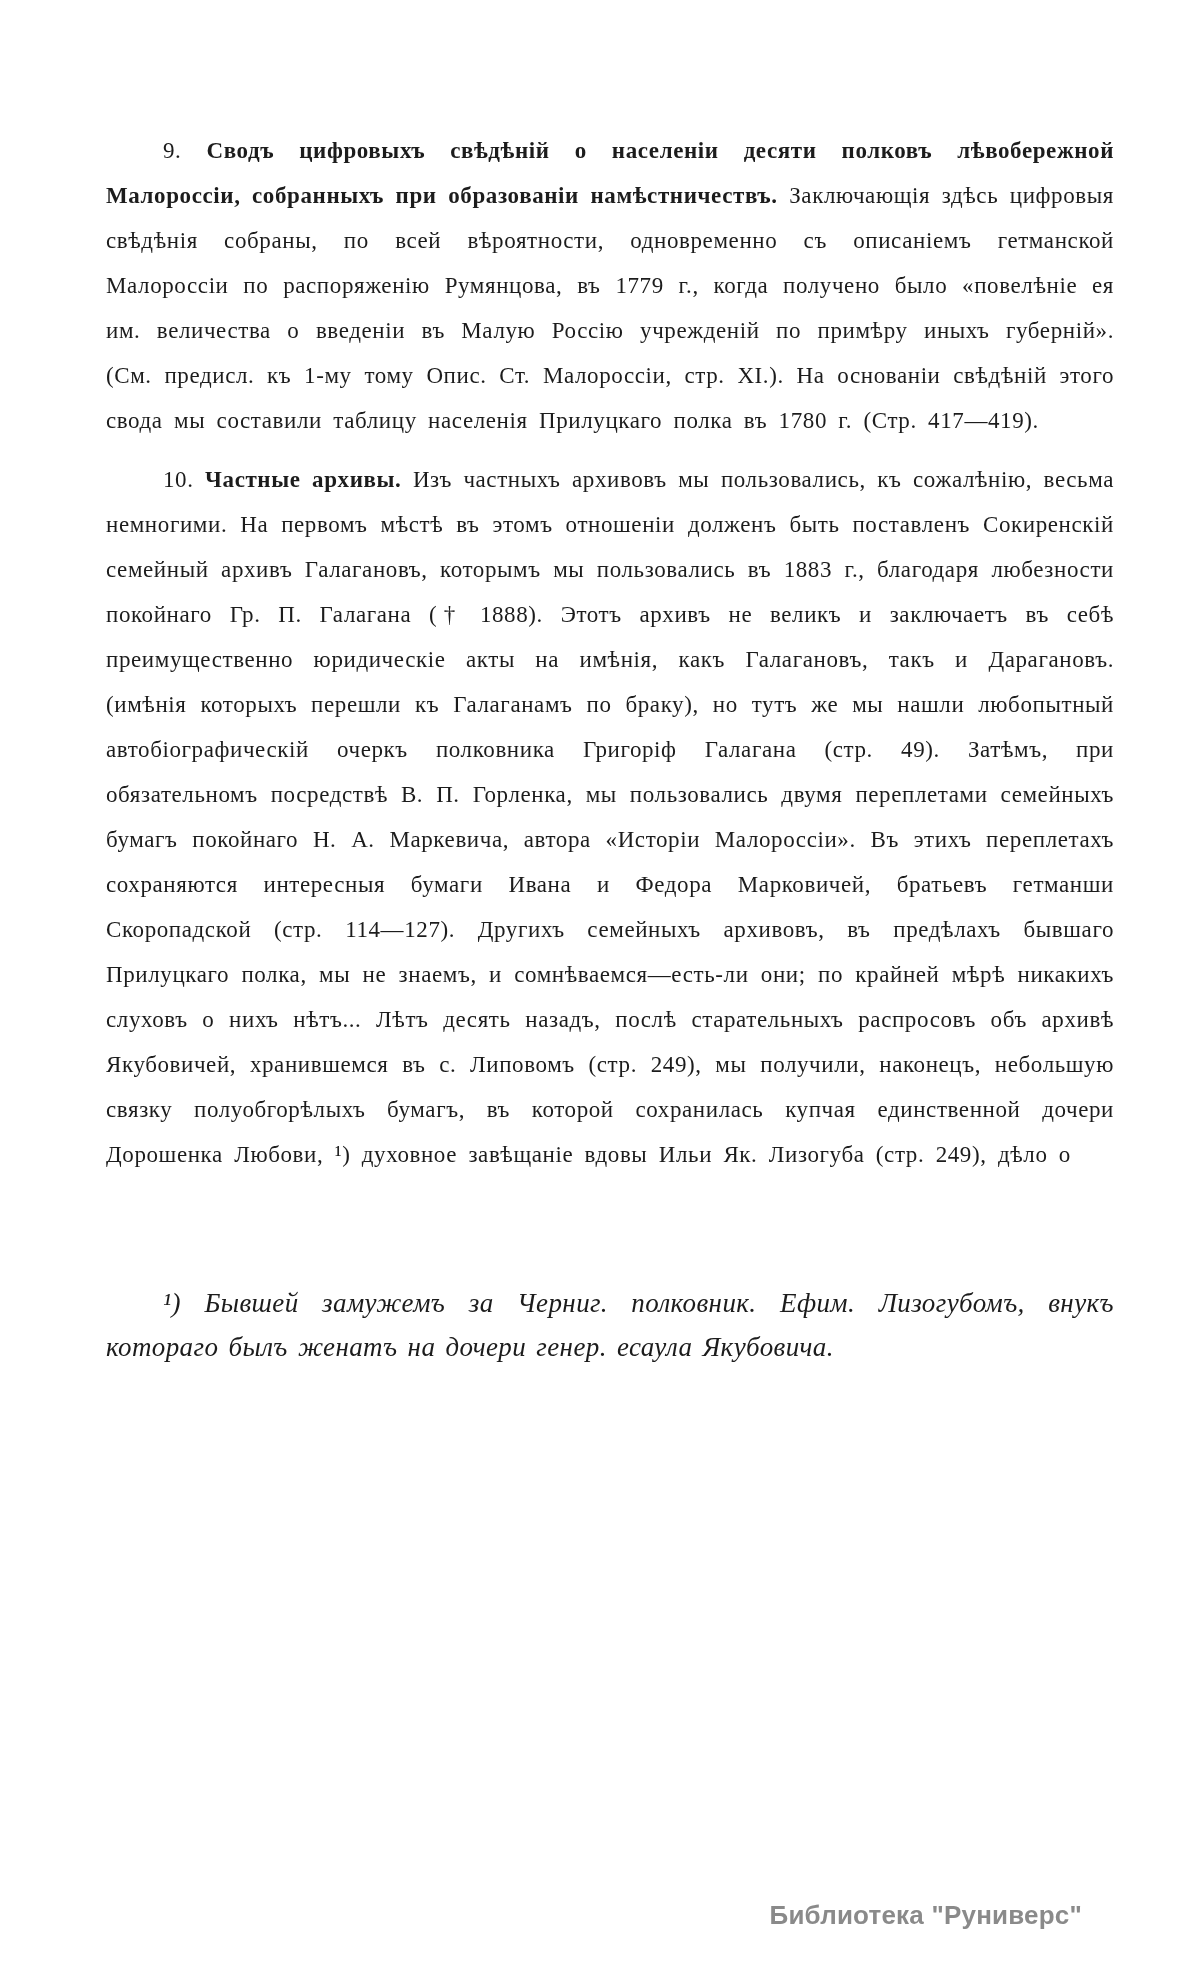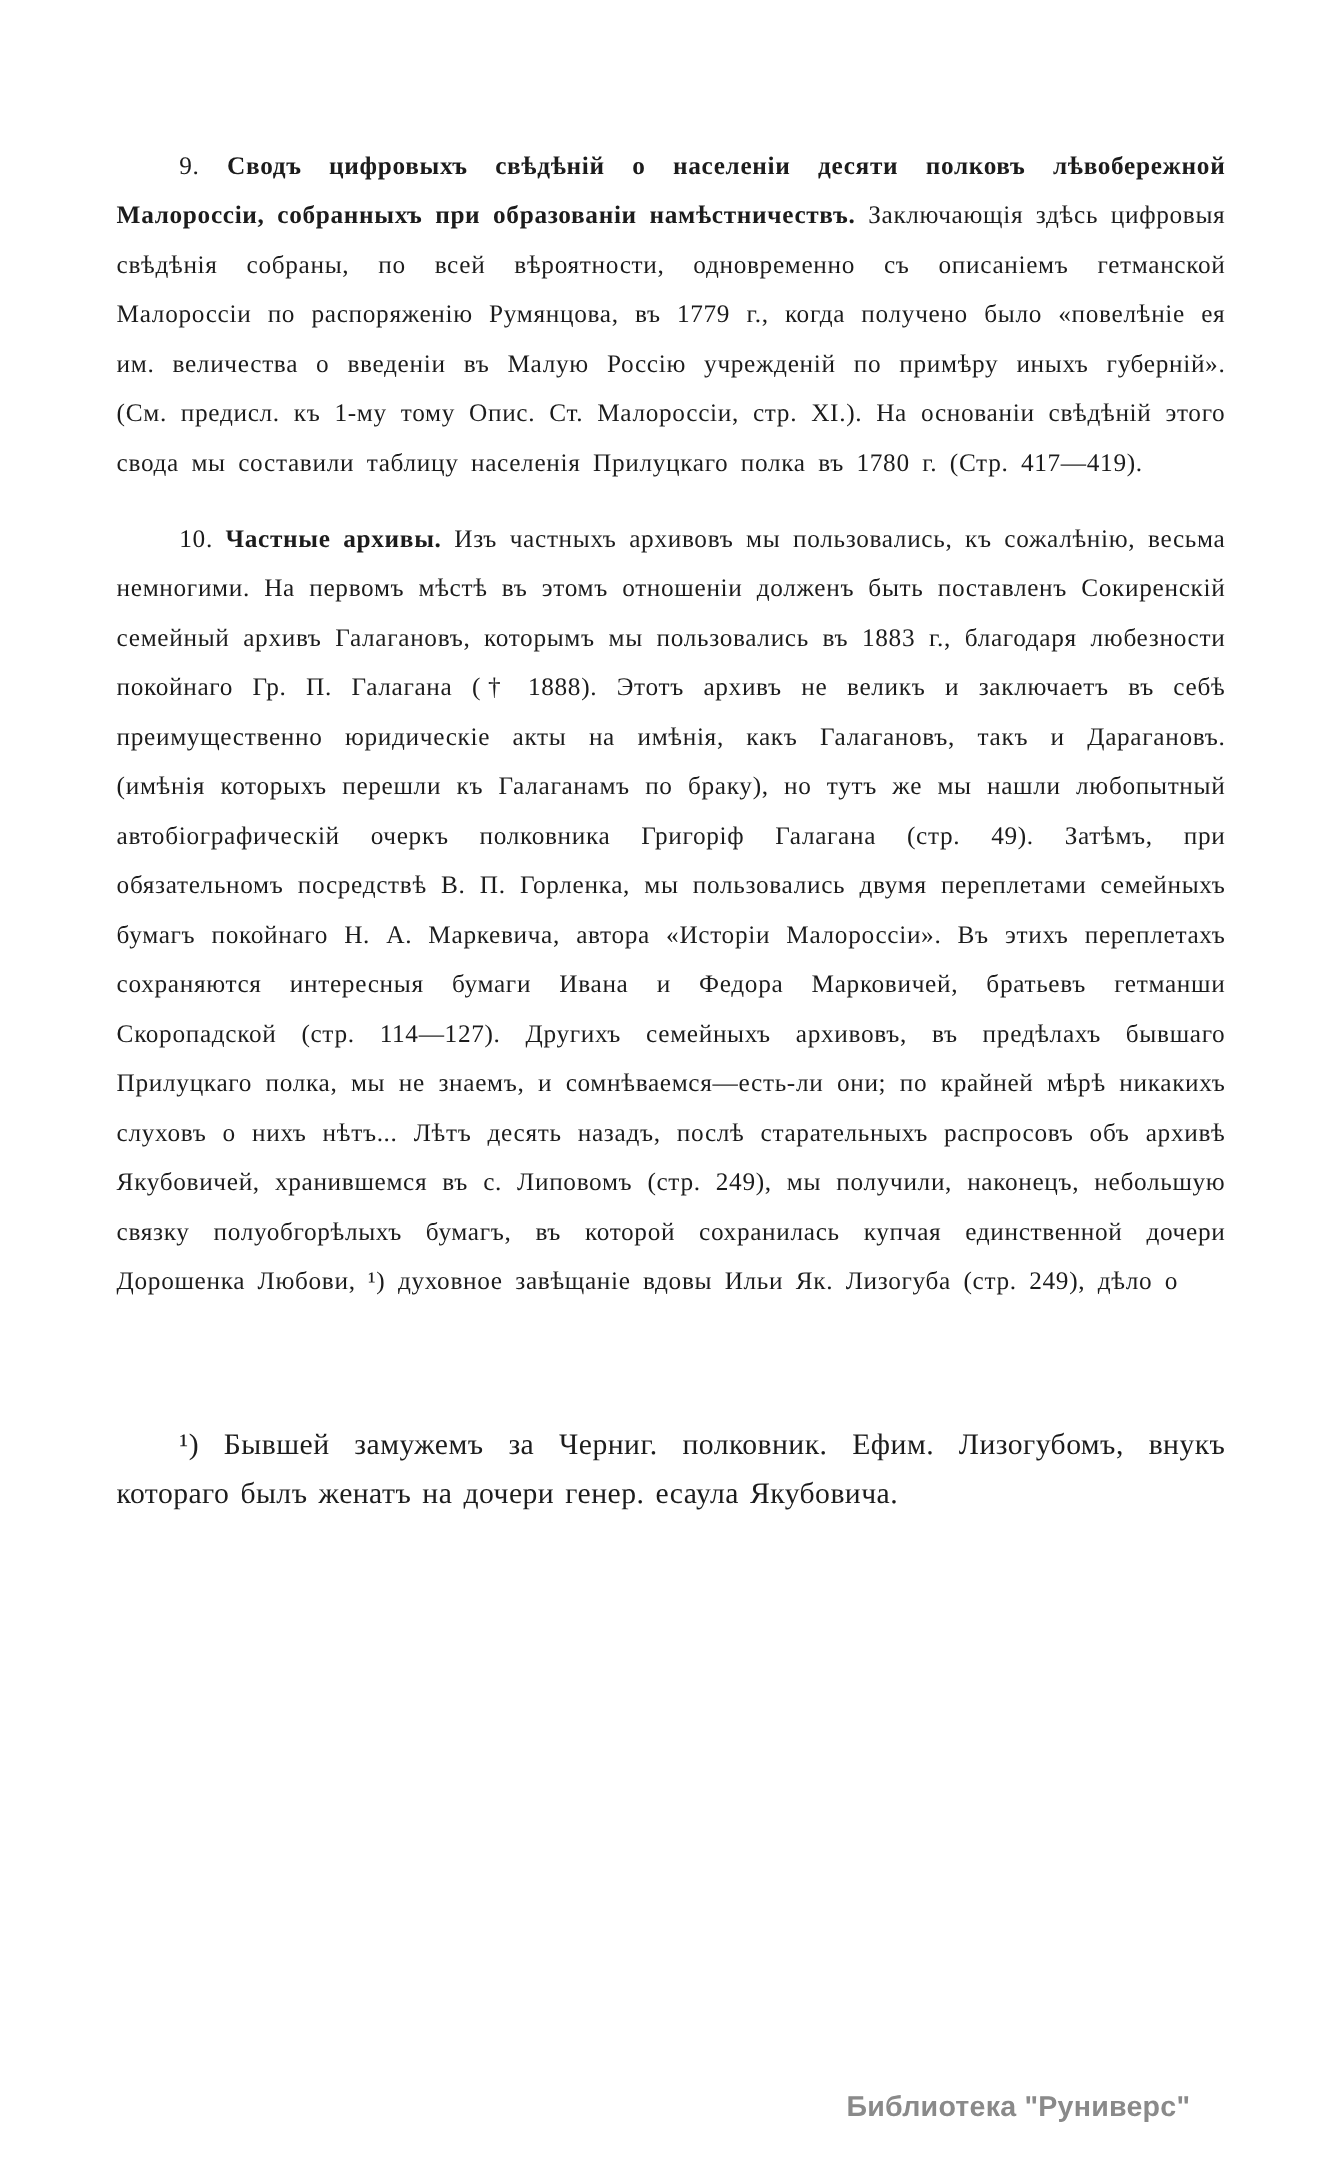--- a/index.html
+++ b/index.html
@@ -41,33 +41,34 @@
   .body-para {
     margin: 0;
     font-size: 23px;
     line-height: 45px;
     text-align: justify;
     text-indent: 57px;
     word-spacing: 5px;
     letter-spacing: 0.6px;
   }
   .body-para + .body-para {
-    margin-top: 24px;
+    margin-top: 14px;
   }
   .bold {
     font-weight: bold;
   }
   .footnote {
     margin-top: 104px;
     font-size: 27px;
     line-height: 44px;
     text-align: justify;
     text-indent: 57px;
     word-spacing: 3px;
     letter-spacing: 0.4px;
+    font-style: italic;
   }
   .watermark {
     position: absolute;
     top: 1900px;
     right: 118px;
     font-family: "Liberation Sans", "DejaVu Sans", sans-serif;
     font-weight: 700;
     font-size: 26px;
     color: #8a8a8a;
     letter-spacing: 0.2px;

